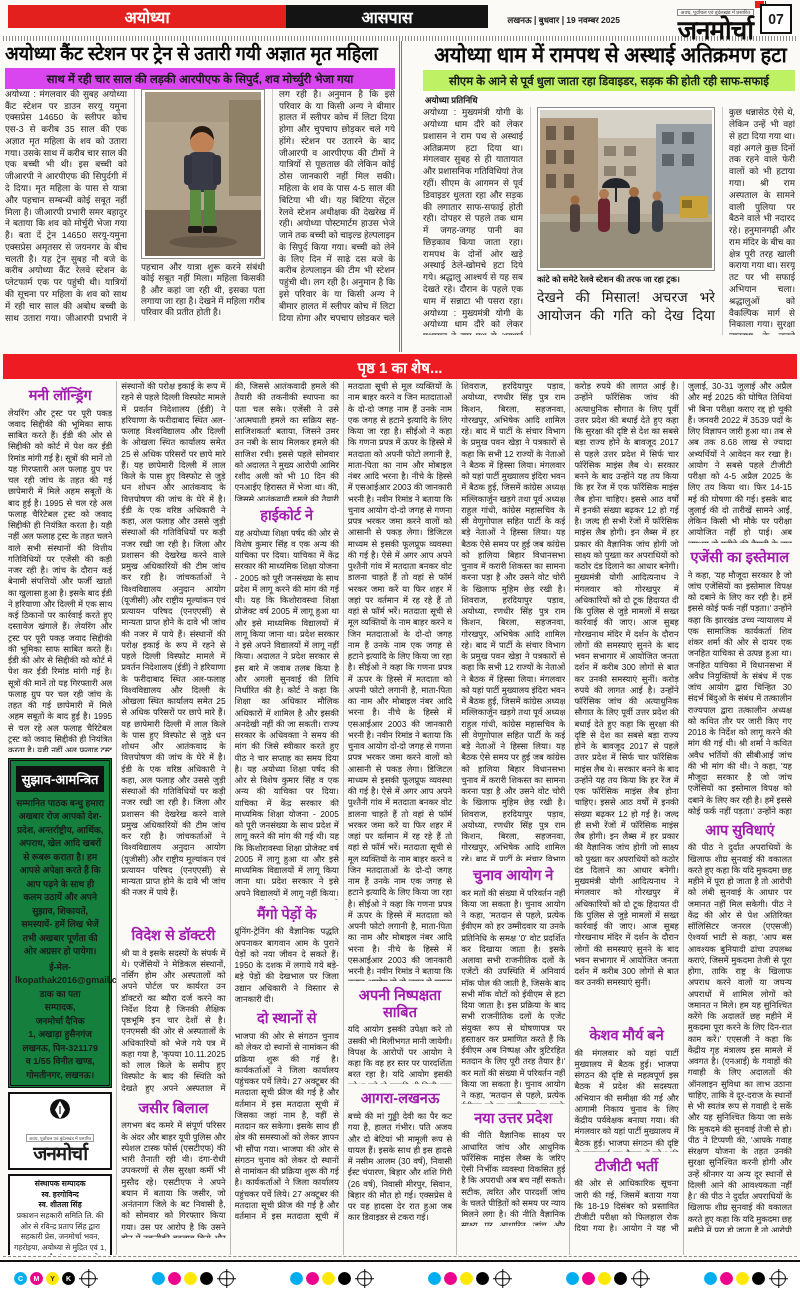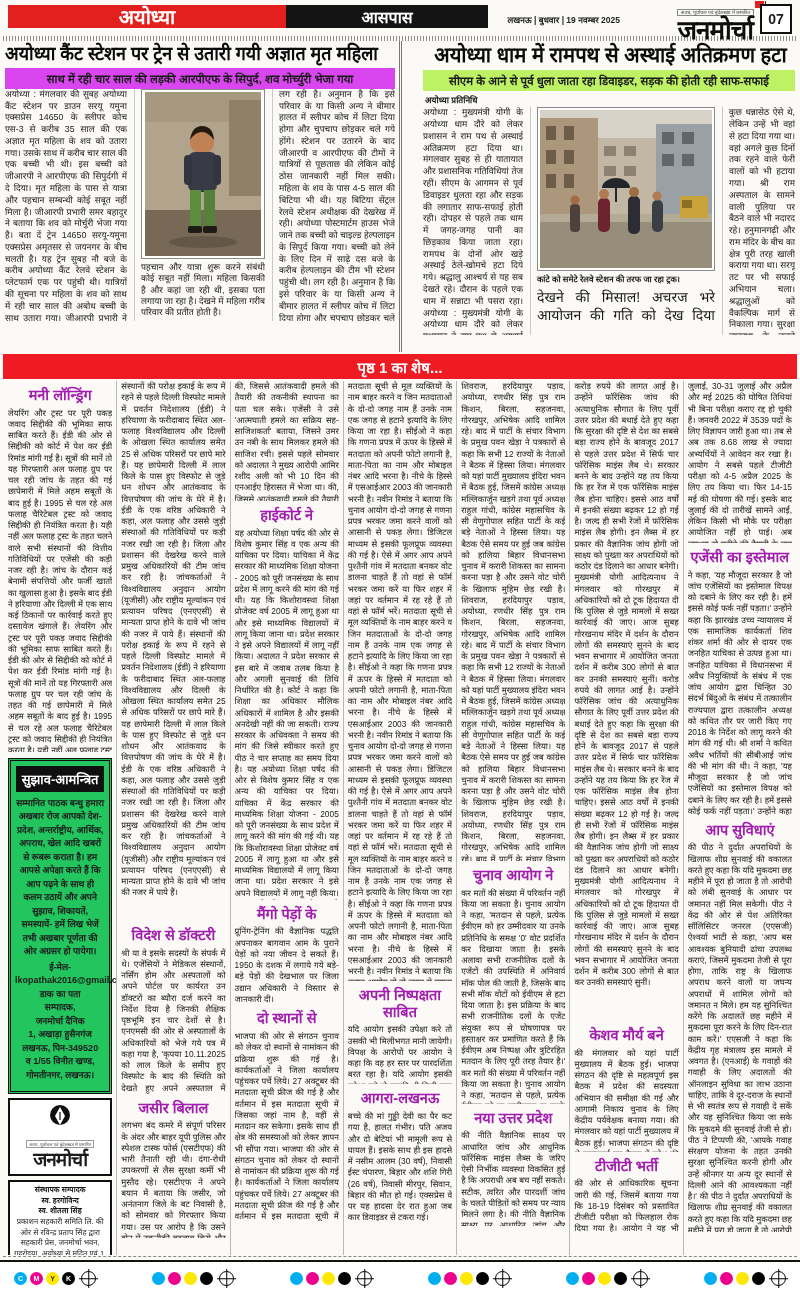--- a/index.html
+++ b/index.html
@@ -1,20 +1,20 @@
 <!DOCTYPE html>
 <html><head>
 <meta charset="utf-8">
 <style>
   html,body{margin:0;padding:0}
   body{width:800px;height:1295px;background:#fbfaf6;font-family:"Liberation Sans","DejaVu Sans",sans-serif;color:#1b1b1b;position:relative;overflow:hidden}
 
   
   .hdr{position:relative;height:36px}
-  .sec-red{position:absolute;left:8px;top:5px;width:278px;height:23px;background:#e4201f;color:#fff;font-weight:bold;font-size:20px;display:flex;align-items:center;justify-content:center}
+  .sec-red{position:absolute;left:8px;top:5px;width:278px;height:23px;background:#e4201f;color:#fff;font-weight:bold;font-size:16px;display:flex;align-items:center;justify-content:center}
   .sec-blk{position:absolute;left:286px;top:5px;width:202px;height:23px;background:#141414;color:#fff;font-weight:bold;font-size:16px;display:flex;align-items:center;justify-content:center}
   .dateline{position:absolute;right:180px;top:14px;font-size:8.5px;font-weight:bold;color:#222}
   .masthead{position:absolute;right:46px;top:1px;text-align:center;line-height:1}
   .masthead .tag{display:inline-block;font-size:5px;border:1px solid #888;padding:0 3px;color:#444;margin-bottom:1px}
   .masthead .nm{font-size:26px;font-weight:900;letter-spacing:-1px;color:#0d0d0d}
   .pagebox{position:absolute;right:8px;top:4px;width:28px;height:26px;border:2px solid #111;background:#fff;font-weight:bold;font-size:14px;display:flex;align-items:center;justify-content:center}
   .flag{position:absolute;right:36px;top:1px;width:9px;height:7px;background:#e4201f}
   .flag::after{content:'';position:absolute;right:-2px;top:0;width:1.5px;height:13px;background:#7e1410}
   .dotband{height:5px;margin:0 3px;background:repeating-linear-gradient(90deg,#8d8d8d 0 1px,transparent 1px 3px)}
 
@@ -40,21 +40,21 @@
   .banner{height:25px;margin:2px 3px;background:#ee1b22;color:#fff;display:flex;align-items:center;justify-content:center;font-size:15px;font-weight:bold}
 
   
   .cont{display:flex;padding:0 4px;height:874px;overflow:hidden}
   .ncol{flex:1;min-width:0;padding:0 4px;border-left:1px solid #b8b8b8;overflow:hidden}
   .ncol:first-child{border-left:none}
   .sec-h{font-size:14.5px;font-weight:900;text-align:center;padding:6px 0 4px;line-height:1.15;color:#a21caf}
   .bp{font-size:8.4px;line-height:1.34;text-align:justify;overflow:hidden}
 
   
-  .sugbox{border:3px double #111;margin:6px 0 4px;padding-bottom:9px;background:#22c55e}
+  .sugbox{border:3px double #111;margin:6px 0 4px;padding-bottom:3px;background:#15803d}
   .sugtitle{background:#101010;color:#fff;font-size:13px;font-weight:bold;text-align:center;margin:5px;padding:4px 0}
   .sugtext{font-size:9px;font-weight:bold;text-align:center;line-height:1.5;padding:0 5px}
   .sugmail{font-size:9px;font-weight:bold;text-align:center;line-height:1.5;padding:2px 4px 0}
   .logobox{border:2px solid #111;margin:0 0 4px;text-align:center;padding:4px 2px;background:#fff}
   .logobox .ltag{font-size:4.5px;border:1px solid #999;display:inline-block;padding:0 2px;color:#555}
   .logobox .lnm{font-size:19px;font-weight:900;letter-spacing:-1px;line-height:1.05}
   .pubbox{border:2px solid #111;margin:0;padding:3px 3px;font-size:7.6px;text-align:center;line-height:1.4;background:#fff}
   .pubbox .b{font-weight:bold}
 
   
@@ -176,21 +176,21 @@
       <div class="sugbox">
         <div class="sugtitle">सुझाव-आमन्त्रित</div>
         <div class="sugtext">सम्मानित पाठक बन्धु हमारा अखबार रोज आपको देश-प्रदेश, अन्तर्राष्ट्रीय, आर्थिक, अपराध, खेल आदि खबरों से रूबरू कराता है। हम आपसे अपेक्षा करते हैं कि आप पढ़ने के साथ ही कलम उठायें और अपने सुझाव, शिकायतें, समस्यायें- हमें लिख भेजें तभी अखबार पूर्णता की ओर अग्रसर हो पायेगा।</div>
         <div class="sugmail">
           <div>ई-मेल-</div>
           <div>lkopathak2016@gmail.com</div>
           <div>डाक का पता</div>
           <div>सम्पादक,</div>
           <div>जनमोर्चा दैनिक</div>
           <div>1, अखाड़ा हुसैनगंज</div>
-          <div>लखनऊ, पिन-349520</div>
+          <div>लखनऊ, पिन-321179</div>
           <div>व 1/55 विनीत खण्ड,</div>
           <div>गोमतीनगर, लखनऊ।</div>
         </div>
       </div>
       <div class="logobox"><div><svg width="22" height="24" viewBox="0 0 22 24">
             <circle cx="11" cy="11" r="10" fill="#111"></circle>
             <path d="M11 3 L16 12 L11 21 L6 12 Z" fill="#fff"></path>
             <rect x="10.4" y="8" width="1.2" height="8" fill="#111"></rect>
           </svg></div><div class="ltag">अवध, पूर्वांचल एवं बुंदेलखंड में प्रसारित</div><div class="lnm">जनमोर्चा</div></div>
       <div class="pubbox">

